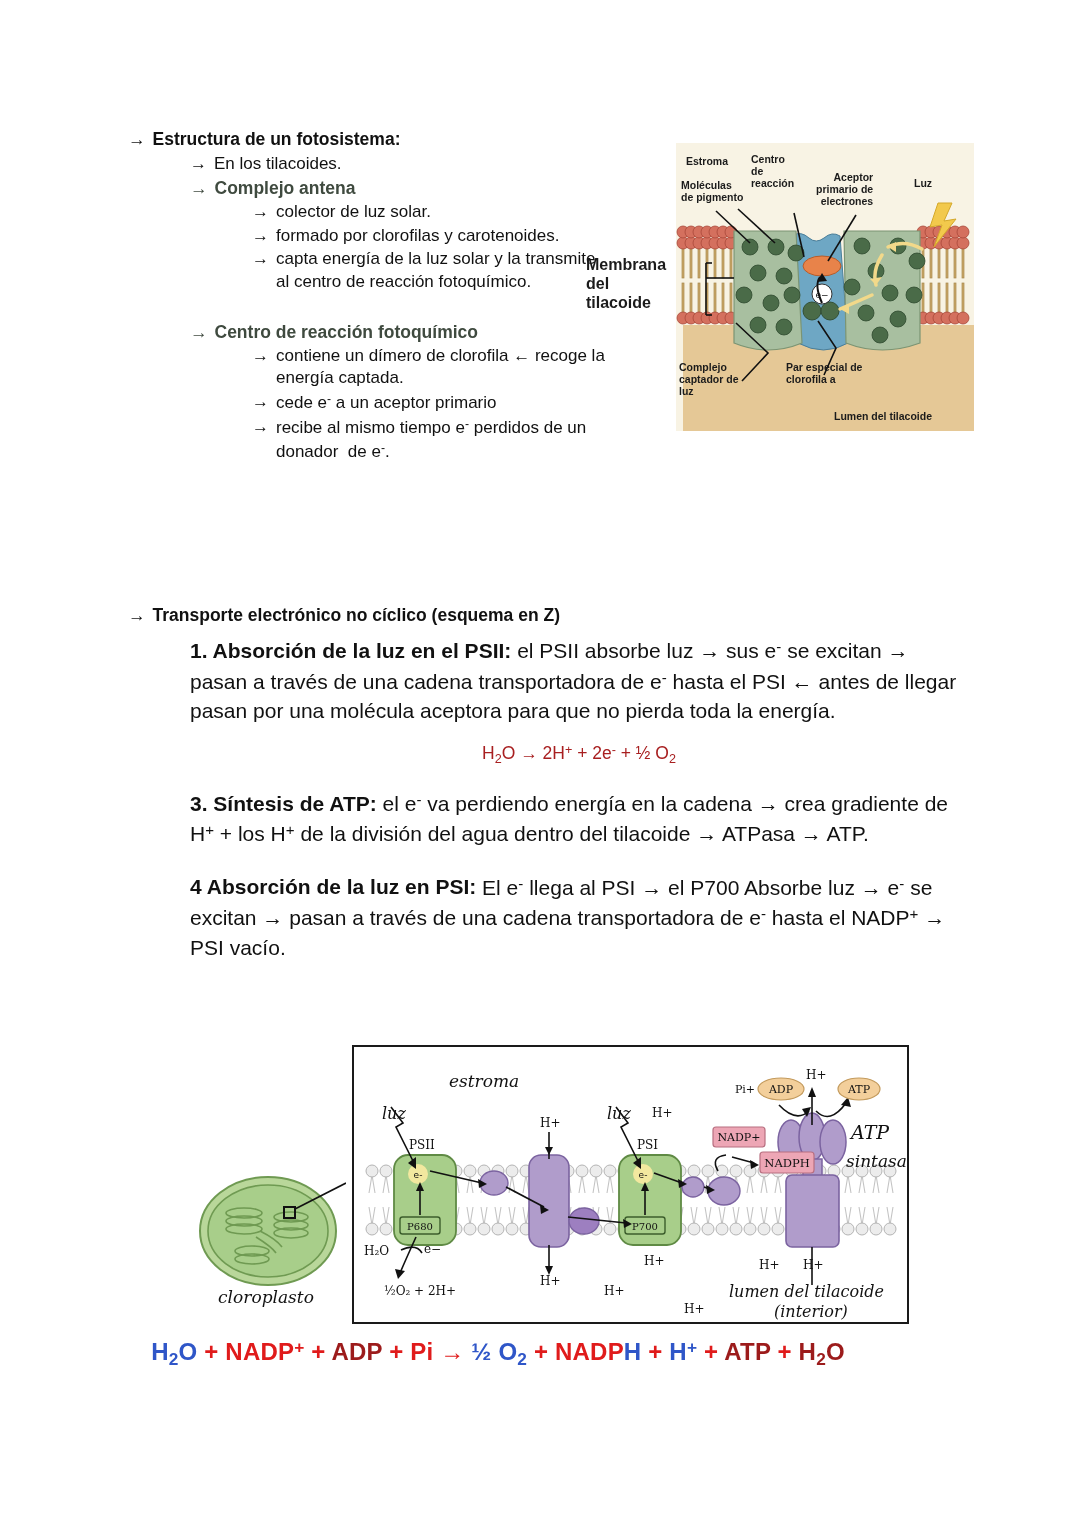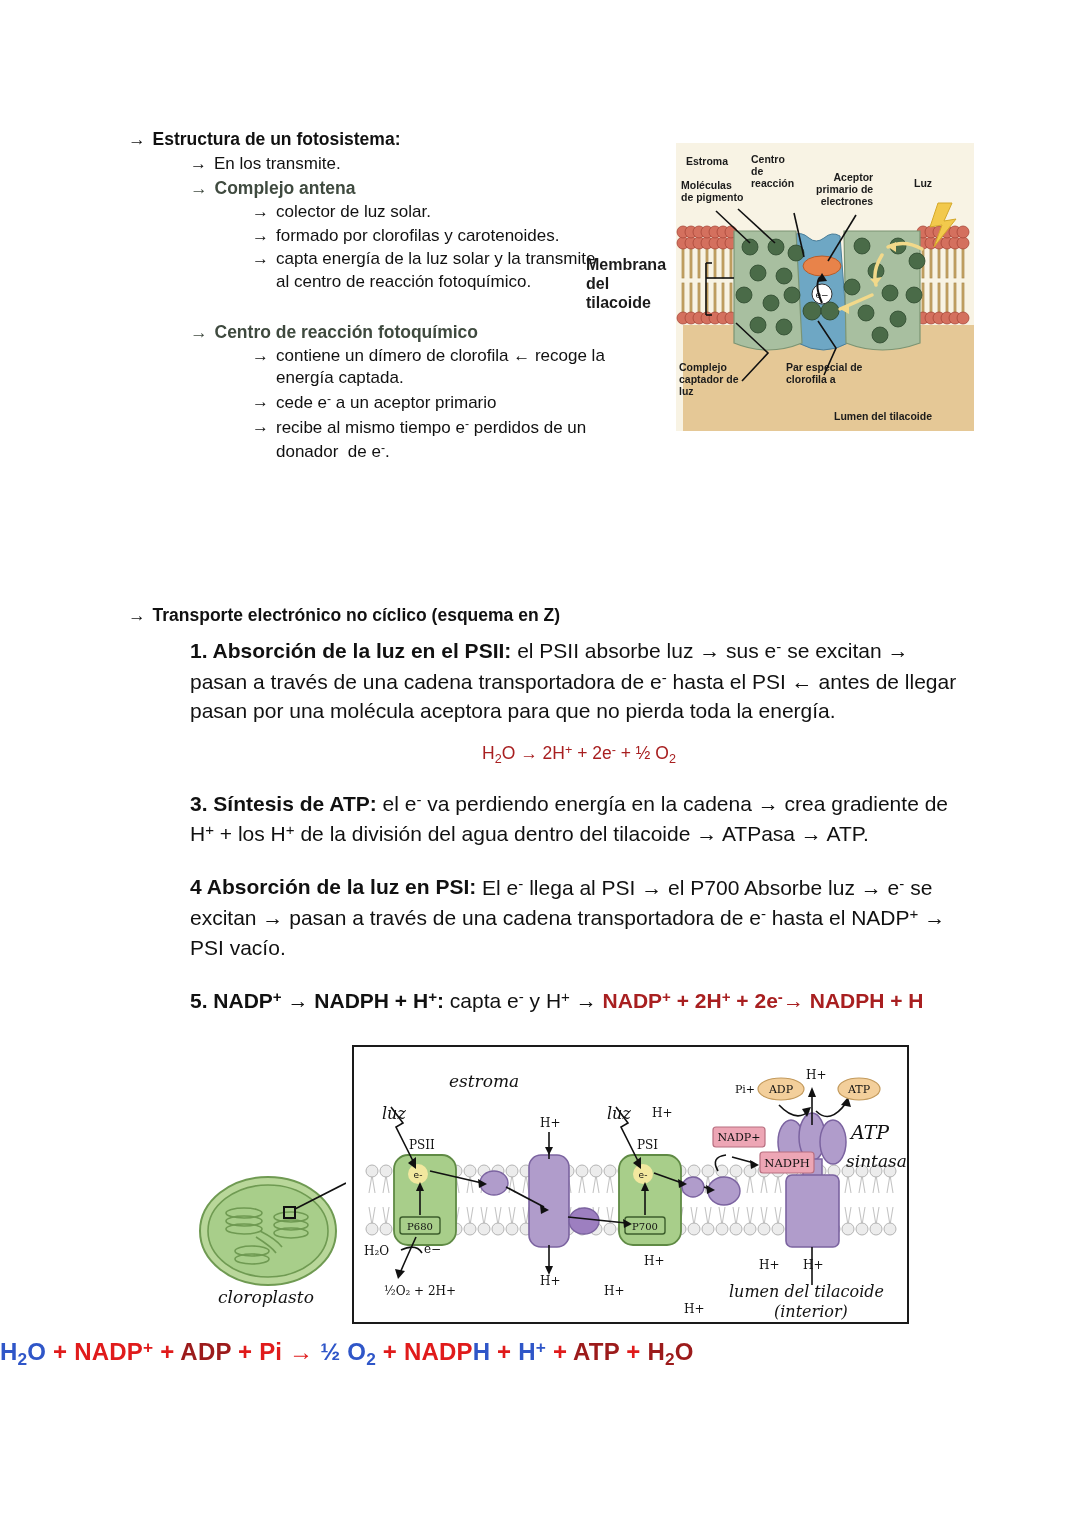--- a/index.html
+++ b/index.html
@@ -39,41 +39,41 @@
   .fig1{position:absolute;left:676px;top:143px;width:298px;height:288px;
         background:#f8f3e4;overflow:hidden;}
   .fig1 .lbl{position:absolute;font-size:10.5px;line-height:1.16;color:#1b1b1b;font-weight:bold;}
 
   
   .fig2box{position:absolute;left:352px;top:1045px;width:553px;height:275px;
            border:2.5px solid #1a1a1a;background:#fff;overflow:hidden;}
   .chloro{position:absolute;left:196px;top:1163px;width:150px;height:150px;}
 
   
-  .finaleq{position:absolute;left:0;top:1337px;width:996px;text-align:left;
+  .finaleq{position:absolute;left:0;top:1337px;width:996px;text-align:center;
            font-size:24px;font-weight:bold;letter-spacing:0.2px;}
   .blue{color:#2f56c8;}
   .red{color:#e01b1b;}
   .dred{color:#9c1b1b;}
 </style>
 </head>
 <body>
 
 <div class="page">
 
   <div class="outline">
 
     <div class="row lvl0">
       <span class="arw">→</span>
       <span class="txt">Estructura de un fotosistema:</span>
     </div>
 
     <div class="row lvl1">
       <span class="arw">→</span>
-      <span class="txt">En los transmite.</span>
+      <span class="txt">En los tilacoides.</span>
     </div>
 
     <div class="row lvl1b">
       <span class="arw">→</span>
       <span class="txt">Complejo antena</span>
     </div>
 
     <div class="row lvl2">
       <span class="arw">→</span>
       <span class="txt">colector de luz solar.</span>
@@ -135,23 +135,20 @@
     </div>
 
     <div class="gap-s"></div>
 
     <div class="para">
       <b>4 Absorción de la luz en PSI:</b><span> El e<sup>-</sup> llega al PSI → el P700 Absorbe luz → e<sup>-</sup> se excitan → pasan a través de una cadena transportadora de e<sup>-</sup> hasta el NADP<sup>+</sup> → PSI vacío.</span>
     </div>
 
     <div class="gap-s"></div>
 
-    <div class="para">
-      <b>5. NADP<sup>+</sup> → NADPH + H<sup>+</sup>:</b><span> capta e<sup>-</sup> y H<sup>+</sup> → </span><span class="redinline">NADP<sup>+</sup> + 2H<sup>+</sup> + 2e<sup>-</sup>→ NADPH + H</span>
-    </div>
   </div>
 
   <div class="fig1">
     <svg width="298" height="288" viewBox="0 0 298 288">
       <rect x="0" y="0" width="298" height="288" fill="#f8f3e4"></rect>
 
       <rect x="7" y="182" width="291" height="106" fill="#e5c896"></rect>
 
       <g>
         <g fill="#c9a96a" stroke="#a8884c" stroke-width="0.7">

